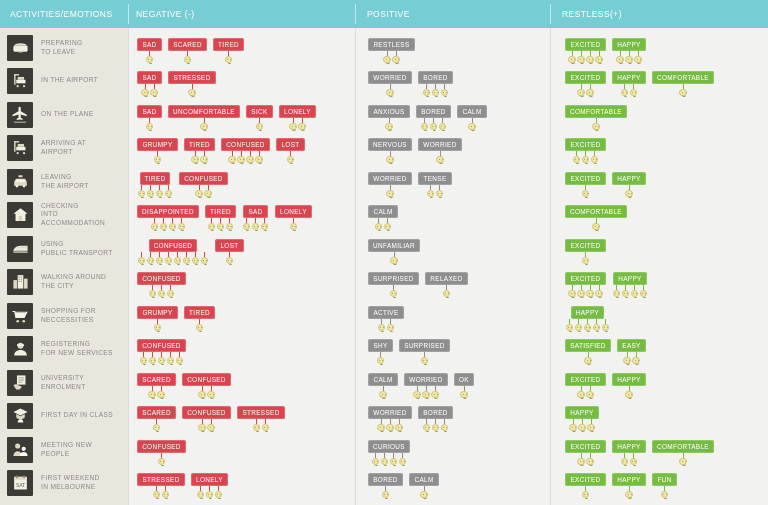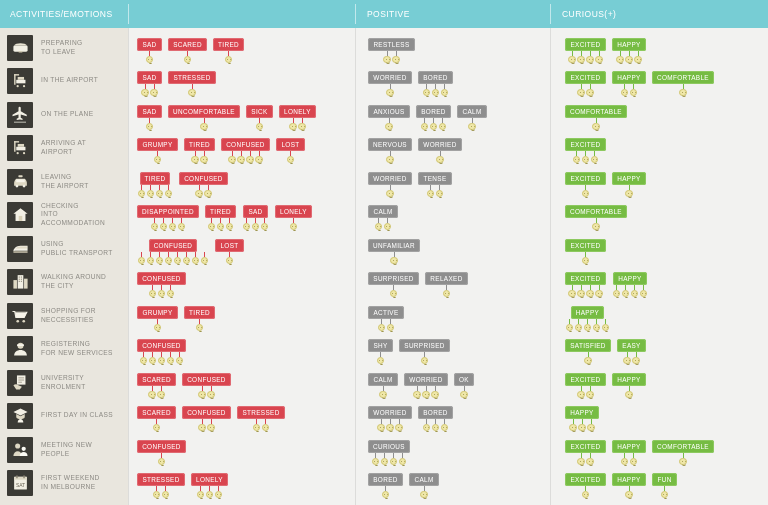--- a/index.html
+++ b/index.html
@@ -54,24 +54,25 @@
   .face::after{content:"";position:absolute;left:1.9px;top:4.4px;width:3.5px;height:1.5px;
     border-bottom:1px solid #9a9045;border-radius:0 0 4px 4px;}
 </style>
 </head>
 <body>
 
 <div id="app">
 
   <div class="header">
       <div class="hcell" style="left: 10px;">ACTIVITIES/EMOTIONS</div>
+      <div class="hcell" style="left: 136px;">NEGATIVE (-)</div>
       <div class="hsep" style="left: 128px;"></div>
       <div class="hcell" style="left: 367px;">POSITIVE</div>
       <div class="hsep" style="left: 355px;"></div>
-      <div class="hcell" style="left: 562px;">CURIOUS(+)</div>
+      <div class="hcell" style="left: 562px;">RESTLESS(+)</div>
       <div class="hsep" style="left: 550px;"></div>
     </div>
   <div class="sidebar">
       <div class="srow" style="top: 3px; height: 33.5px;">
         <div class="sicon">
           <svg width="17" height="17" viewBox="0 0 24 24">
             <rect x="2" y="9" width="20" height="9" rx="2" fill="#f2efe4"></rect>
             <path d="M3 9c2-4 16-4 18 0z" fill="#e8e3d2"></path>
             <rect x="9" y="17" width="6" height="2" rx="1" fill="#cfc8b2"></rect>
           </svg>

